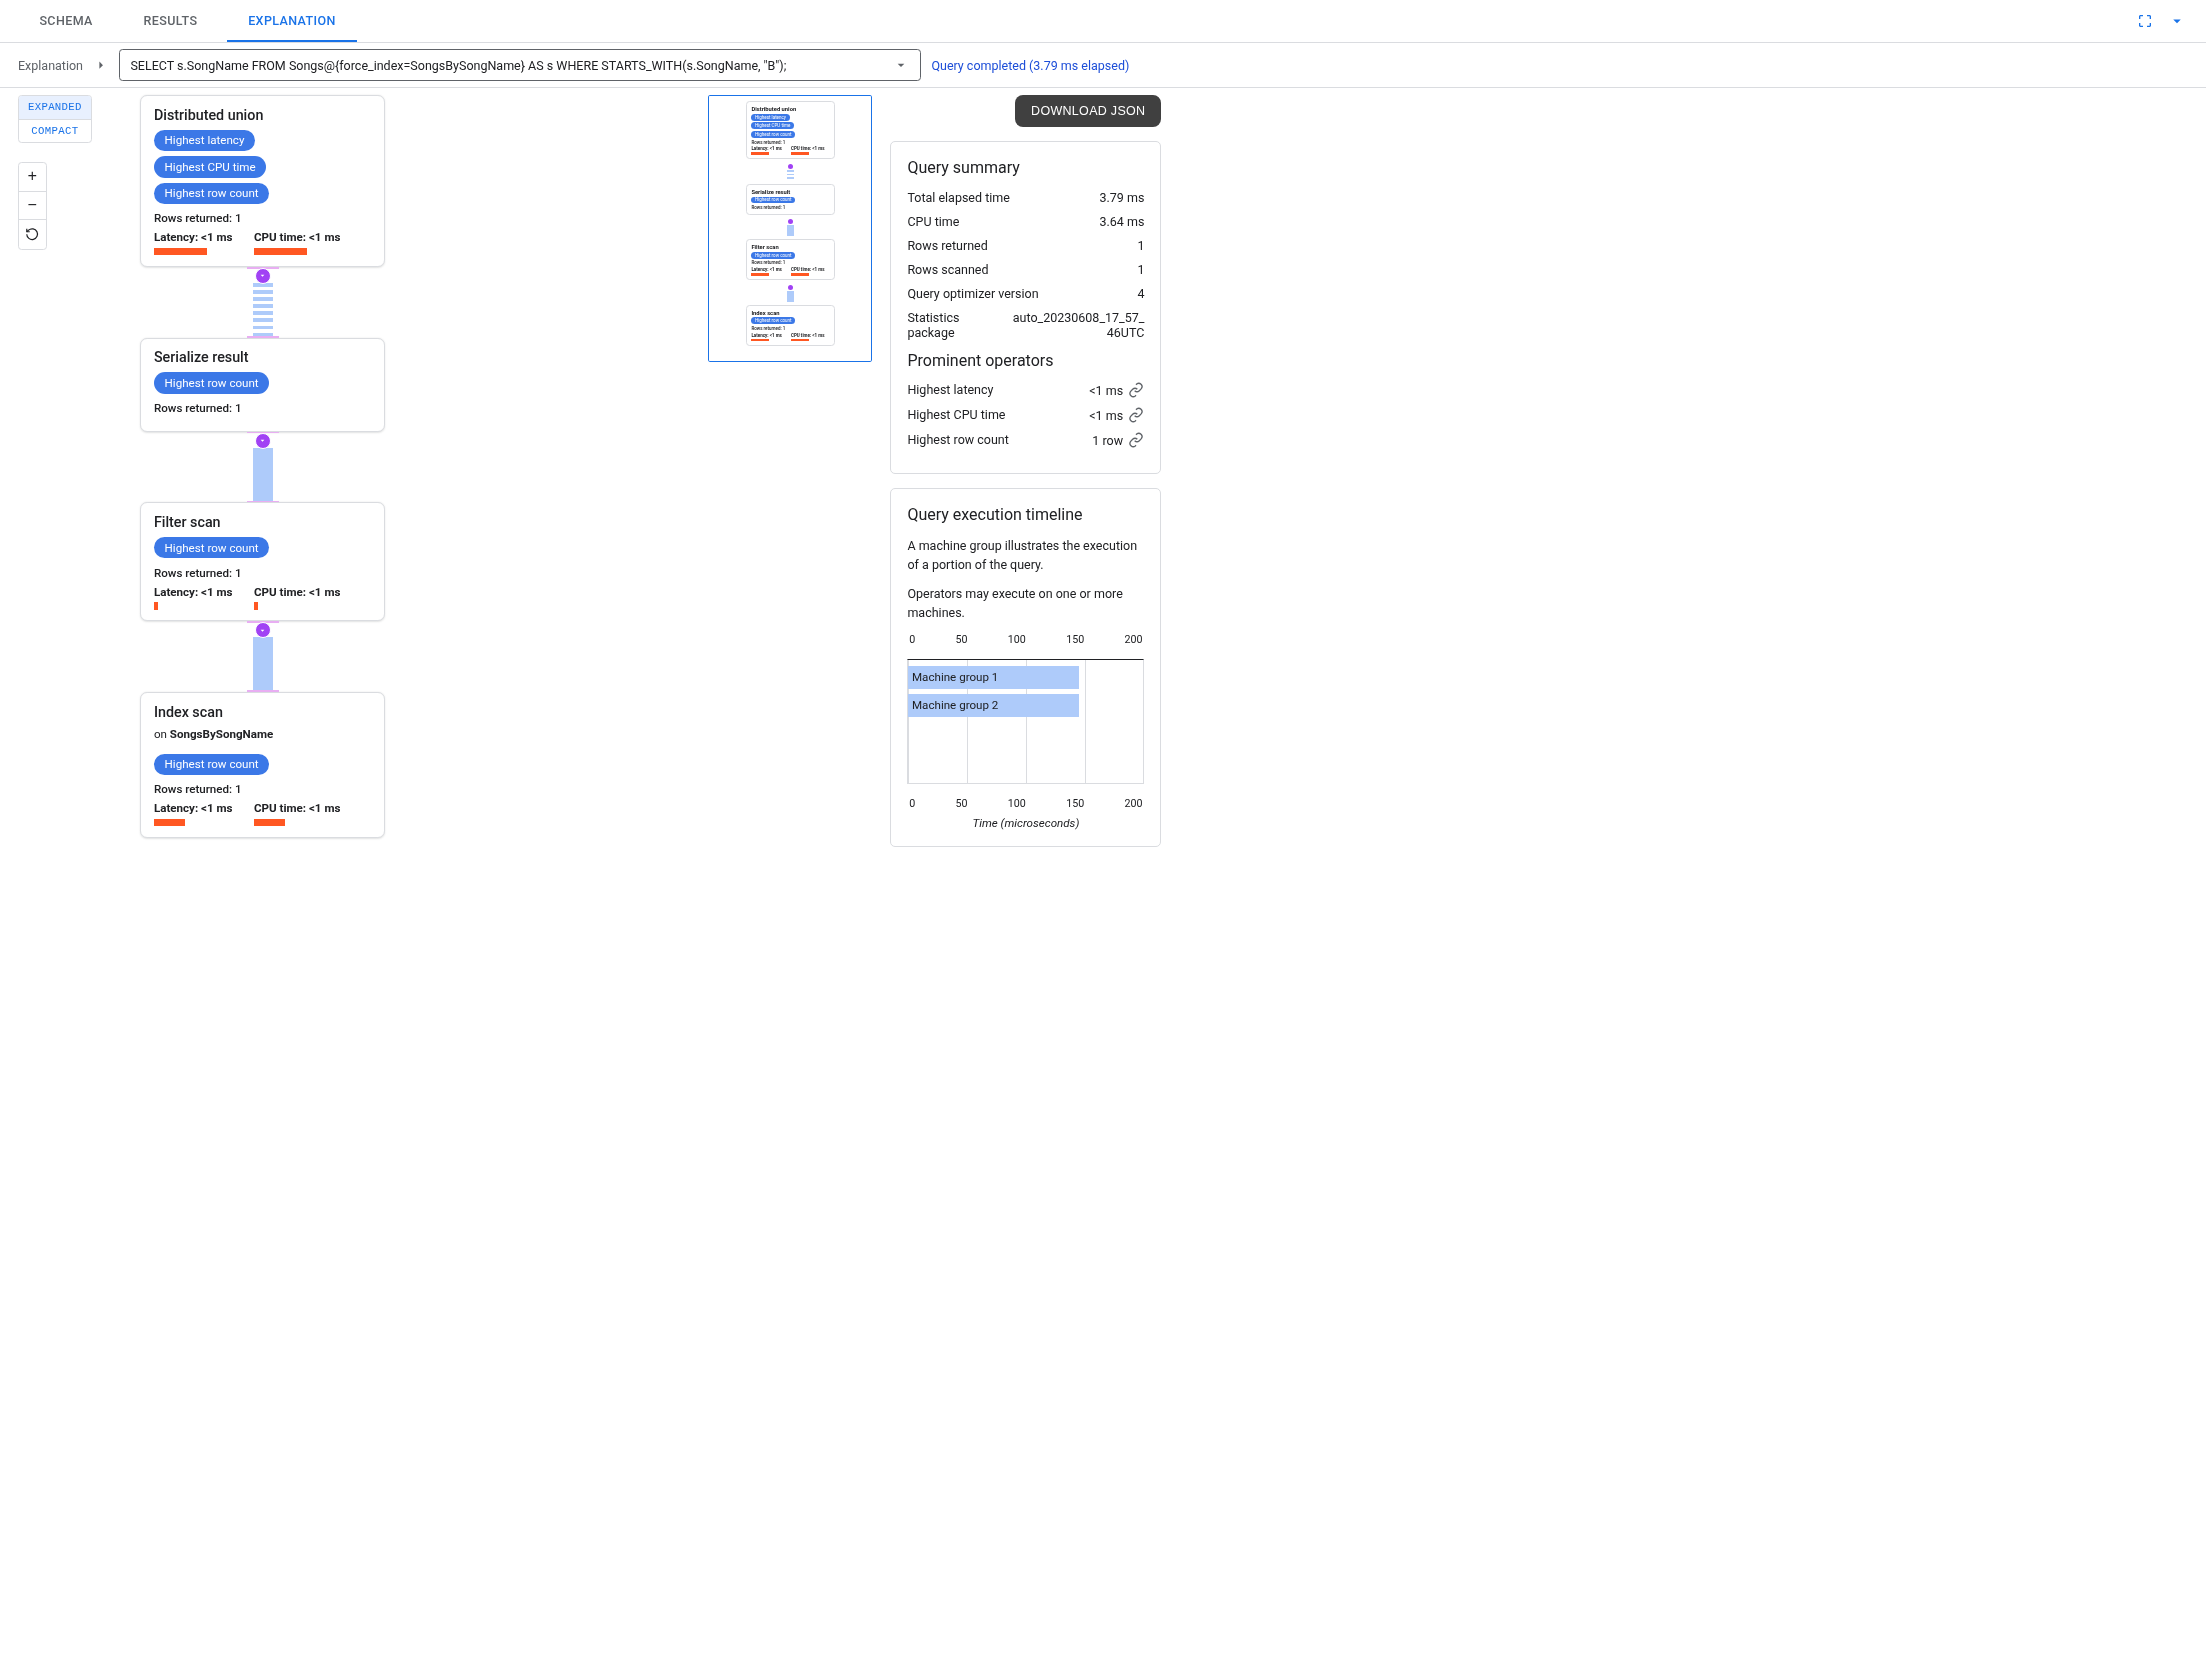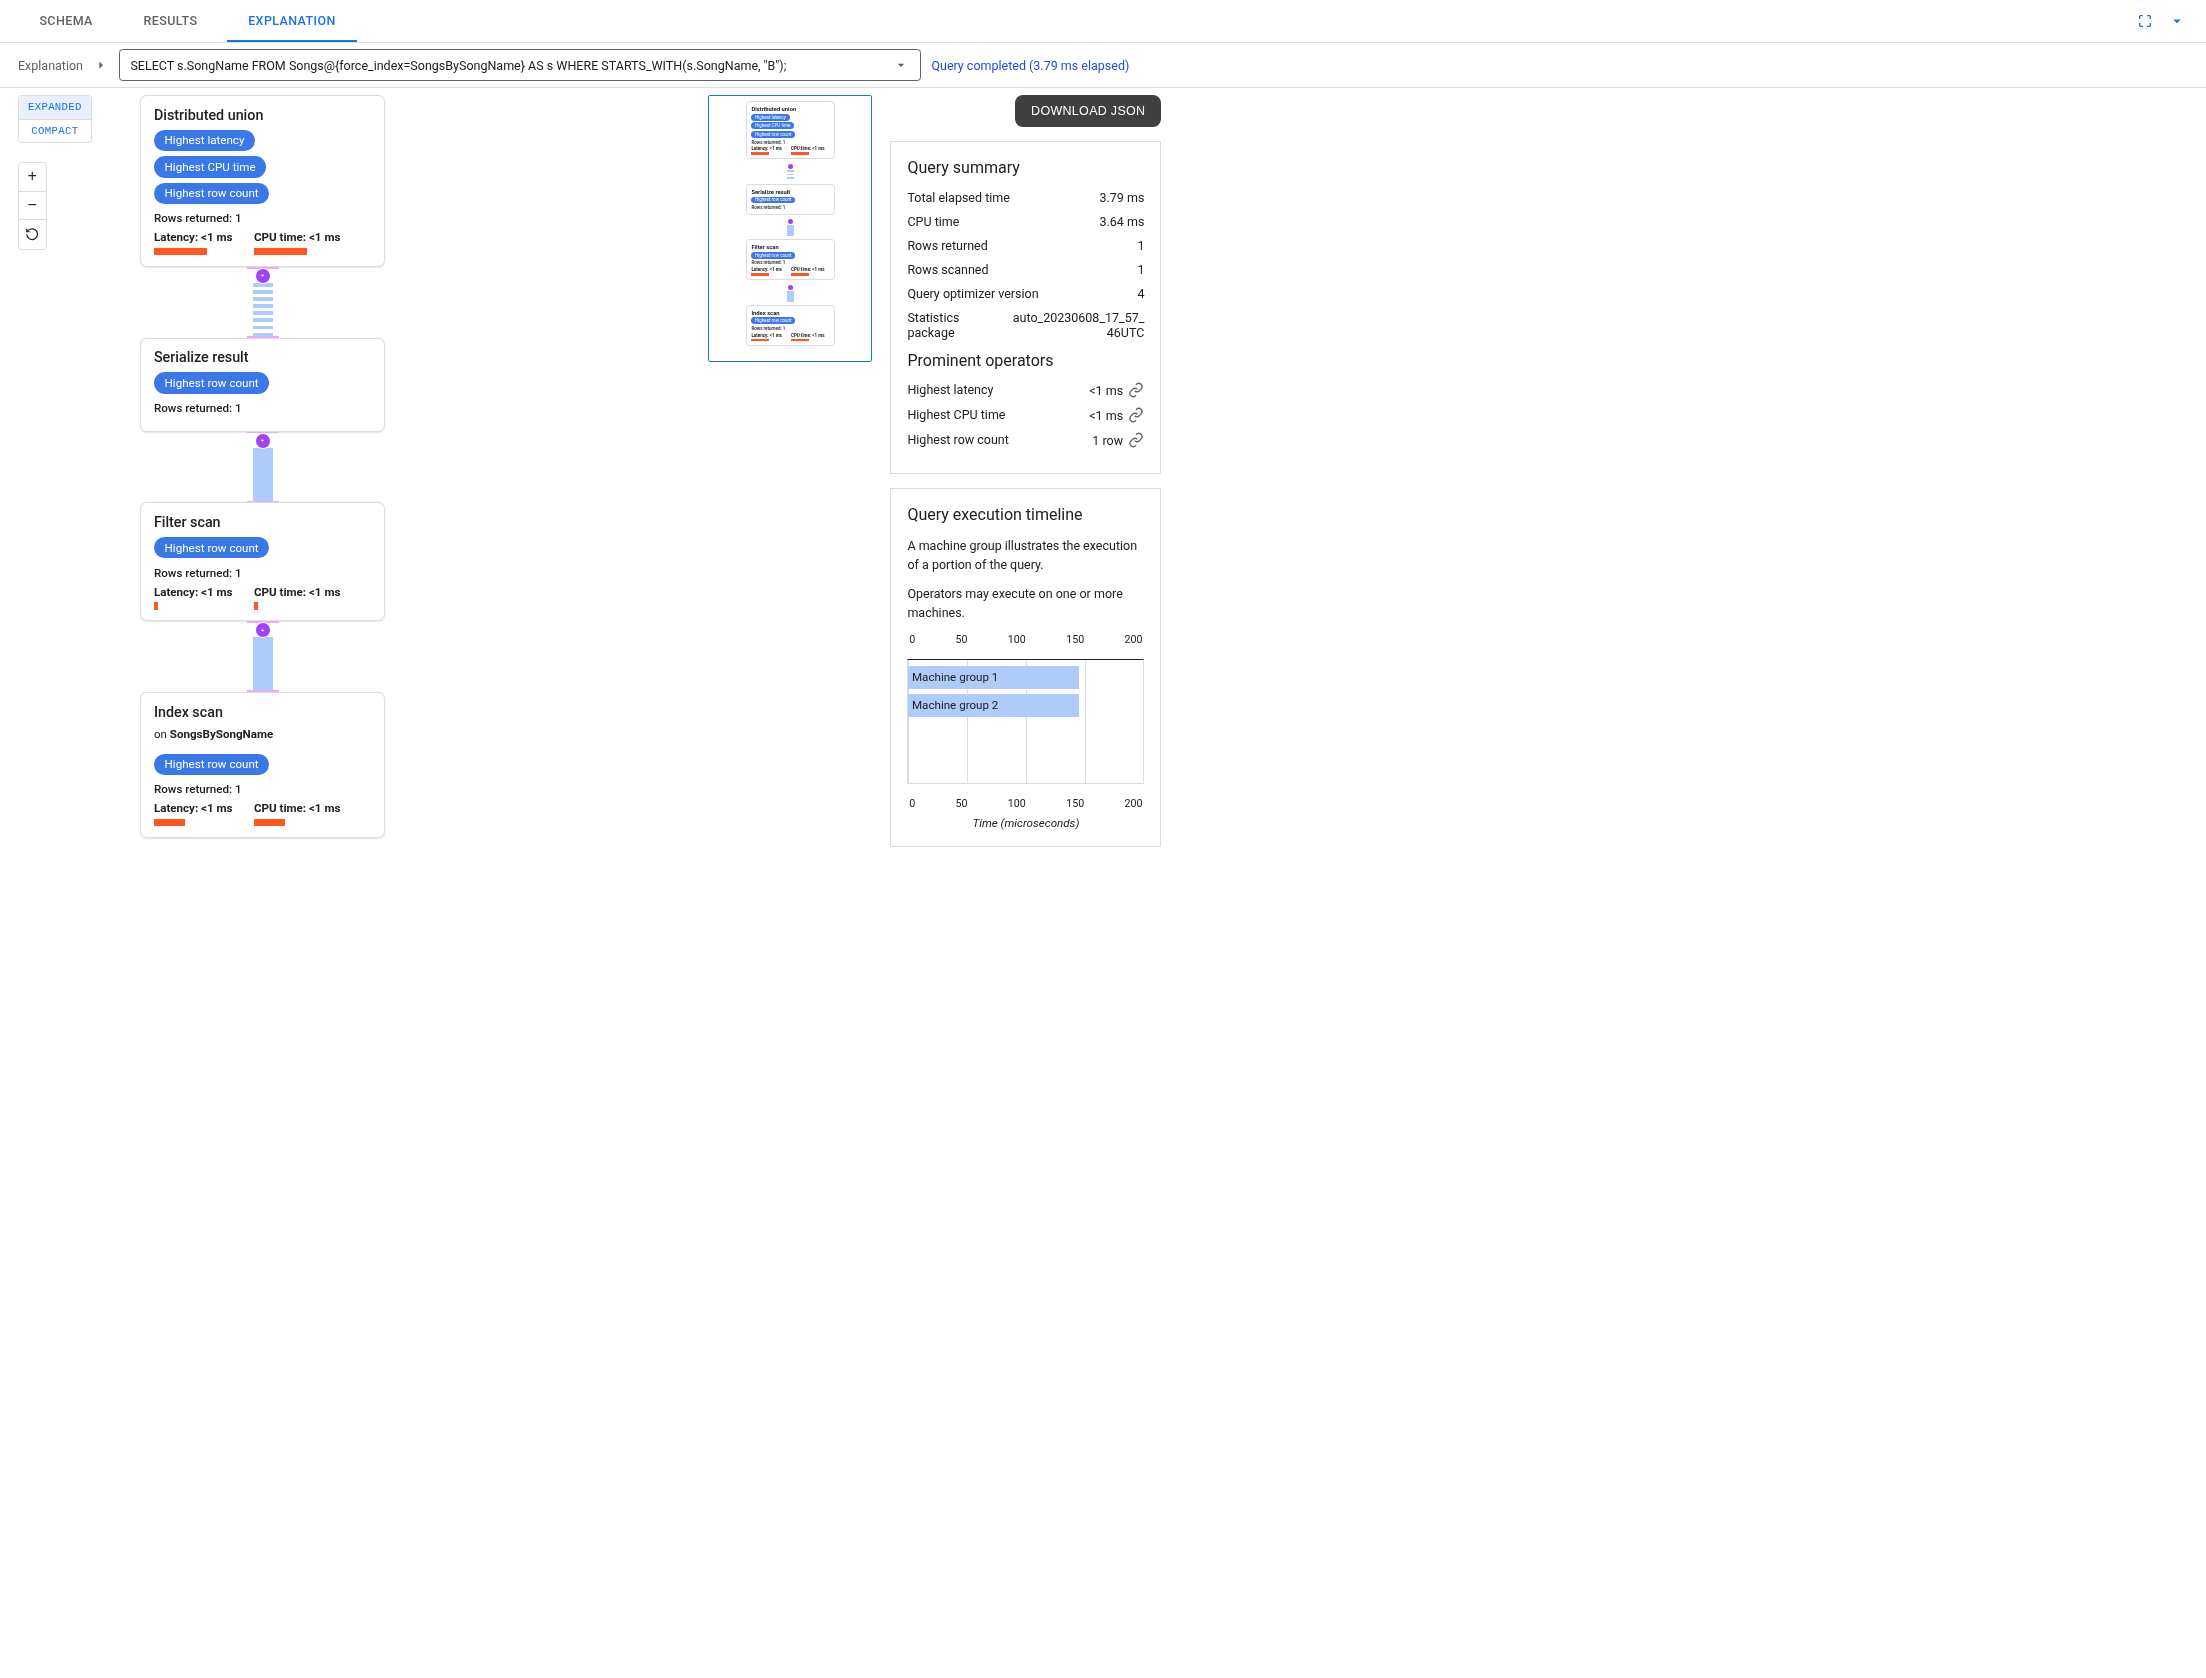--- a/index.html
+++ b/index.html
@@ -69,21 +69,21 @@
   .mini-node .mrows { font-size: 4.5px; font-weight: 500; }
   .mini-node .mmet { display: flex; gap: 9px; font-size: 4.5px; font-weight: 700; margin-top: 1.8px; }
   .mini-node .mbar { width: 18px; height: 2.7px; background: #ff5722; margin-top: 0.9px; }
   .mini-edge { width: 7.1px; height: 10.7px; background: #aecbfa; margin: -3.6px 0; }
   .mini-edge.striped { background: repeating-linear-gradient(180deg, #aecbfa 0 1.8px, #fff 1.8px 3.6px); }
   .mini-circle { width: 5.3px; height: 5.3px; border-radius:50%; background:#a142f4; margin: -2.7px 0; }
   
   
   .right-col { margin-left: 18px; width: 271px; display: flex; flex-direction: column; gap: 14.3px; }
   .dl-btn { align-self: flex-end; background: #404040; color: #fff; border: none; border-radius: 8px; padding: 9px 16px; font-size: 12.5px; font-weight: 500; letter-spacing: 0.3px; cursor: pointer; }
-  .card { border: 0.9px solid #dadce0; border-radius: 0; padding: 16px; }
+  .card { border: 0.9px solid #dadce0; border-radius: 5px; padding: 16px; }
   .card h2 { font-size: 16px; font-weight: 400; margin-bottom: 12.5px; }
   .card h2.sec { margin-top: 10.7px; }
   .kv { display: flex; justify-content: space-between; align-items: flex-start; margin-bottom: 9px; font-size: 12.5px; gap: 12px; }
   .kv .k { color: #202124; }
   .kv .v { color: #202124; text-align: right; max-width: 134px; word-break: break-all; display: flex; align-items: center; gap: 5.3px; }
   .link-ic { width: 16px; height: 16px; color: #5f6368; }
   .card .desc { font-size: 12.5px; color: #202124; margin-bottom: 10.7px; line-height: 1.5; }
   
   
   .timeline { margin-top: 7.1px; }

